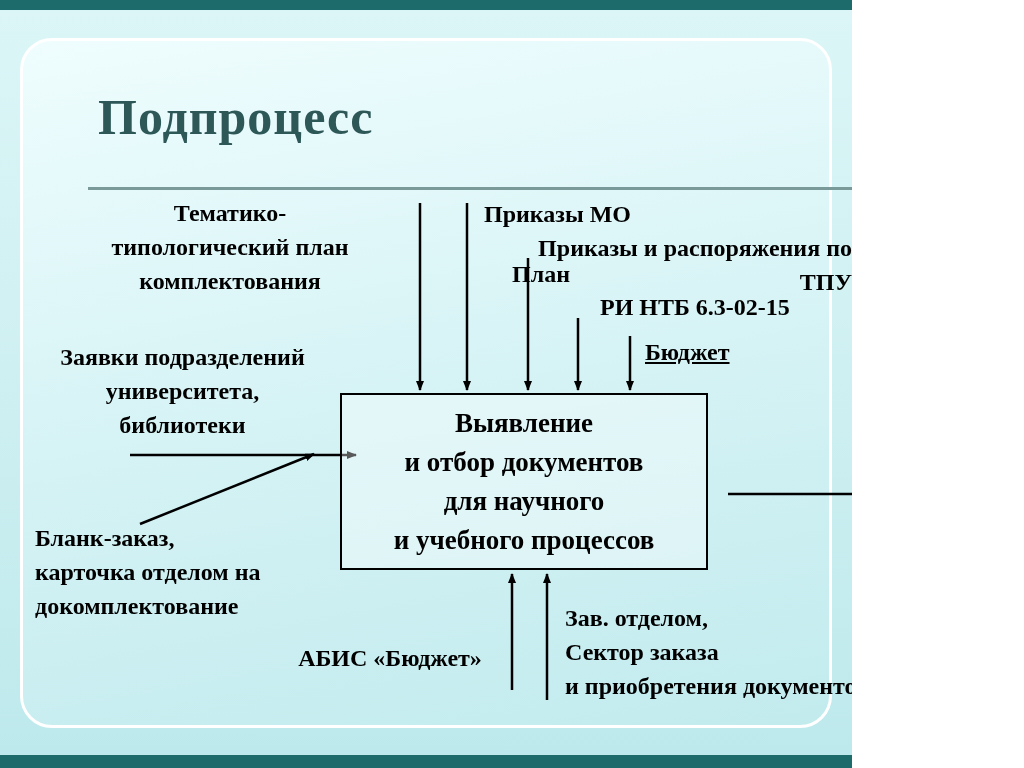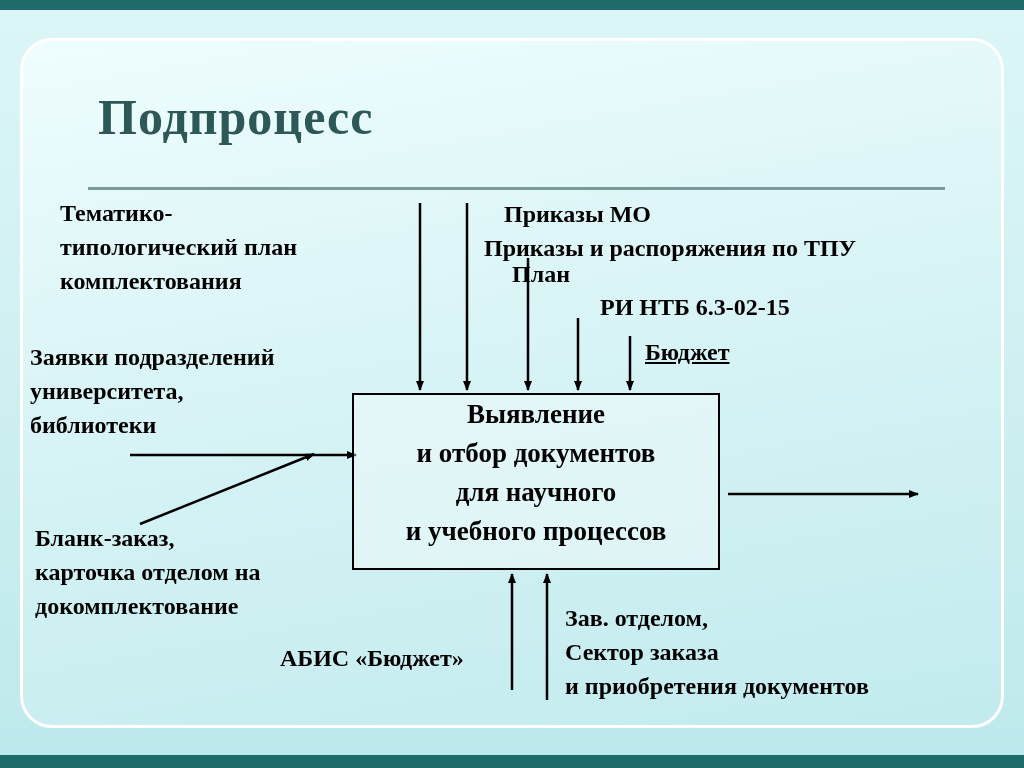--- a/index.html
+++ b/index.html
@@ -1,18 +1,18 @@
 <!DOCTYPE html>
 <html><head>
 <meta charset="utf-8">
 <style>
   html,body{margin:0;padding:0;}
   .stage{
     position:relative;
-    width:1024px;height:768px;
+    width:852px;height:768px;
     overflow:hidden;
     font-family:"Liberation Serif", serif;
     background:linear-gradient(180deg,#dcf6f7 0%,#cdeff1 55%,#bde9ec 100%);
   }
   .edge-bar{position:absolute;left:0;width:100%;background:#1d6b6b;}
   .edge-top{top:0;height:10px;}
   .edge-bottom{bottom:0;height:13px;}
   .frame{
     position:absolute;left:20px;right:20px;top:38px;bottom:40px;
     border:3px solid #ffffff;border-radius:32px;
@@ -25,26 +25,26 @@
   }
   .divider{
     position:absolute;left:88px;top:187px;width:857px;height:3px;
     background:#7a9a9a;
   }
   .lbl{
     position:absolute;
     font-size:24px;font-weight:bold;color:#000;
     line-height:34px;white-space:pre-line;
   }
-  .r{text-align:left;}
+  .r{text-align:center;}
   .process-box{
-    position:absolute;left:352px;top:393px;width:368px;height:177px;
+    position:absolute;left:340px;top:393px;width:368px;height:177px;
     border:2px solid #000;
     background:rgba(255,255,255,0.35);
-    display:flex;align-items:flex-start;justify-content:center;
+    display:flex;align-items:center;justify-content:center;
     box-sizing:border-box;
   }
   .process-box .box-text{
     font-size:27px;font-weight:bold;color:#000;
     line-height:39px;text-align:center;white-space:pre-line;
   }
   svg.arrows{position:absolute;left:0;top:0;pointer-events:none;}
 </style>
 </head>
 <body>
@@ -54,21 +54,21 @@
   <div class="edge-bar edge-top"></div>
   <div class="edge-bar edge-bottom"></div>
   <div class="frame"></div>
 
   <h1 class="slide-title">Подпроцесс</h1>
   <div class="divider"></div>
 
   <div class="lbl r" style="left:60px;top:196px;width:340px;">Тематико-
 типологический план
 комплектования</div>
-  <div class="lbl" style="left:504px;top:197px;">Приказы МО</div>
+  <div class="lbl" style="left:484px;top:197px;">Приказы МО</div>
   <div class="lbl" style="left:484px;top:231px;text-align:right;">Приказы и распоряжения по ТПУ</div>
   <div class="lbl" style="left:512px;top:257px;">План</div>
   <div class="lbl" style="left:600px;top:290px;">РИ НТБ 6.3-02-15</div>
   <div class="lbl" style="left:645px;top:335px;text-decoration:underline;">Бюджет</div>
 
   <div class="lbl r" style="left:30px;top:340px;width:305px;">Заявки подразделений
 университета,
 библиотеки</div>
   <div class="lbl" style="left:35px;top:521px;width:340px;">Бланк-заказ,
 карточка отделом на

